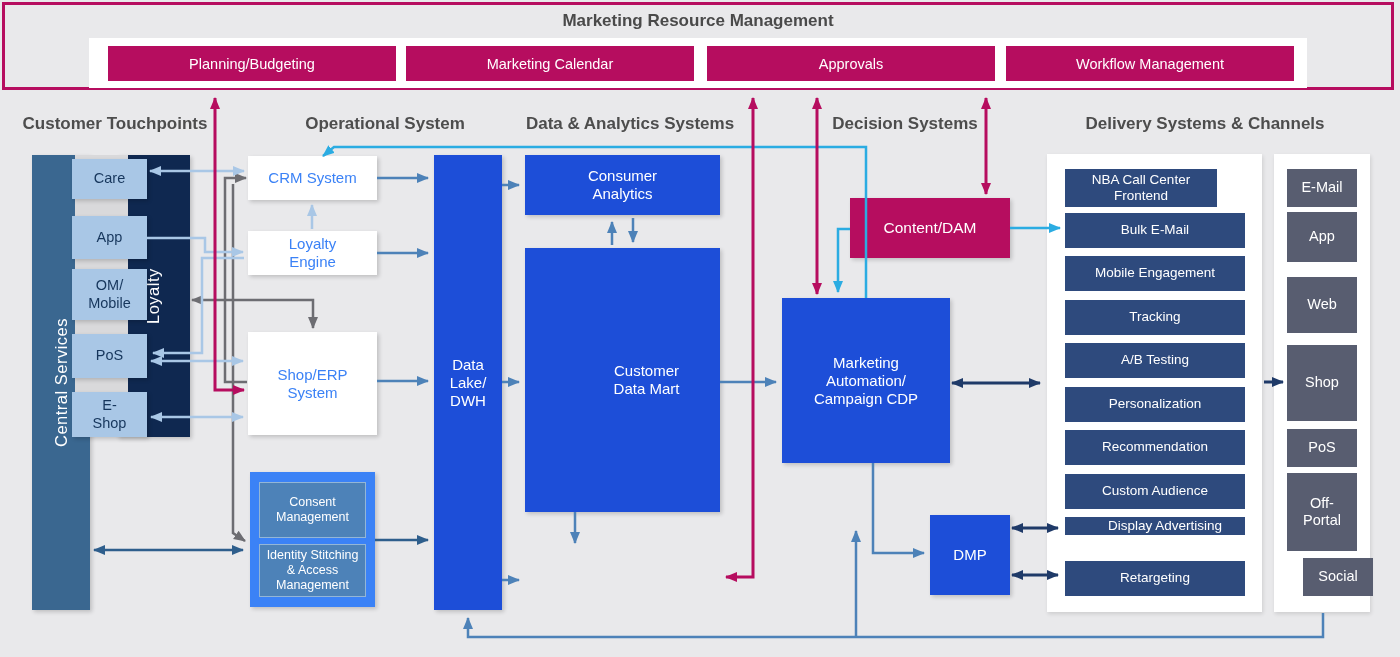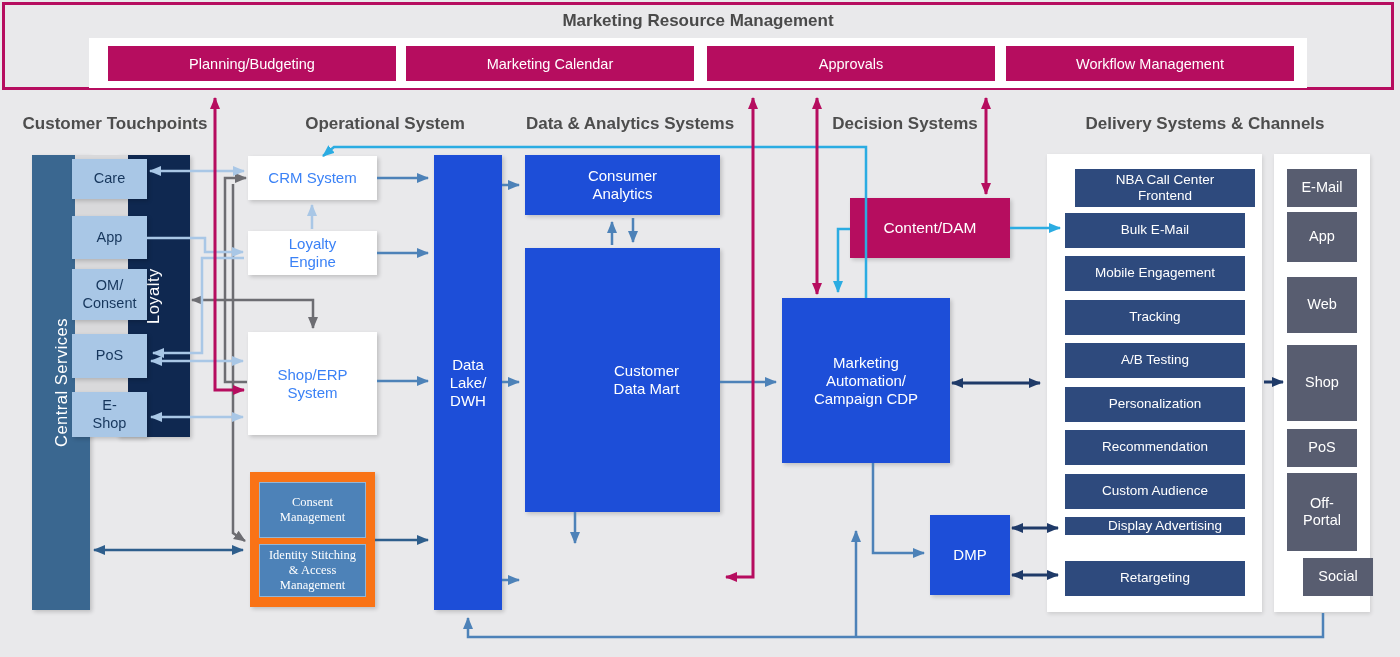--- a/index.html
+++ b/index.html
@@ -31,21 +31,21 @@
   .lb-box{background:#a9c7e6;color:#16365c;font-size:14.5px;}
   .navy-item{background:#2e4a7d;color:#ffffff;font-size:13.5px;}
   .chan-item{background:#585d70;color:#ffffff;font-size:14.5px;}
   .container-white{background:#ffffff;box-shadow:1px 2px 4px rgba(0,0,0,.12);}
   .vbar-cs{background:#3a6790;}
   .vbar-loy{background:#0f2850;}
   .vtext{writing-mode:vertical-rl;transform:rotate(180deg);
     color:#fff;font-size:16.5px;letter-spacing:.5px;
     display:flex;align-items:center;justify-content:center;width:100%;height:100%;}
   .strip{background:#d9d9db;}
-  .consent-outer{background:#f97316;font-family:Liberation Serif, serif;}
+  .consent-outer{background:#3b82f6;}
   .consent-inner{background:#4d82b8;border:1px solid #93b6d6;color:#fff;font-size:12.5px;}
   svg.overlay{position:absolute;left:0;top:0;z-index:10;pointer-events:none;}
 </style>
 </head>
 <body>
 
 <div class="abs" style="left:0;top:0;width:1400px;height:657px;">
 
   <div class="abs mrm" style="left:2px;top:2px;width:1392px;height:88px;">
     <div class="mrm-title">Marketing Resource Management</div>
@@ -66,21 +66,21 @@
   <div class="abs vbar-cs shadow" style="left:32px;top:155px;width:58px;height:455px;">
     <div class="vtext">Central Services</div>
   </div>
   <div class="abs vbar-loy shadow" style="left:117px;top:155px;width:73px;height:282px;">
     <div class="vtext">Loyalty</div>
   </div>
   <div class="abs strip" style="left:75px;top:155px;width:53px;height:282px;"></div>
   <div class="abs box lb-box shadow" style="left:72px;top:159px;width:75px;height:40px;">Care</div>
   <div class="abs box lb-box shadow" style="left:72px;top:216px;width:75px;height:43px;">App</div>
   <div class="abs box lb-box shadow" style="left:72px;top:269px;width:75px;height:51px;">OM/
-Consent</div>
+Mobile</div>
   <div class="abs box lb-box shadow" style="left:72px;top:334px;width:75px;height:44px;">PoS</div>
   <div class="abs box lb-box shadow" style="left:72px;top:392px;width:75px;height:45px;">E-
 Shop</div>
 
   <div class="abs box white-box shadow" style="left:248px;top:156px;width:129px;height:44px;">CRM System</div>
   <div class="abs box white-box shadow" style="left:248px;top:231px;width:129px;height:44px;">Loyalty
 Engine</div>
   <div class="abs box white-box shadow" style="left:248px;top:332px;width:129px;height:103px;">Shop/ERP
 System</div>
   <div class="abs consent-outer shadow" style="left:250px;top:472px;width:125px;height:135px;">
@@ -99,21 +99,21 @@
   <div class="abs box blue-box shadow" style="left:525px;top:248px;width:195px;height:264px;padding-left:48px;">Customer
 Data Mart</div>
 
   <div class="abs box pink-box shadow" style="left:850px;top:198px;width:160px;height:60px;">Content/DAM</div>
   <div class="abs box blue-box shadow" style="left:782px;top:298px;width:168px;height:165px;">Marketing
 Automation/
 Campaign CDP</div>
   <div class="abs box blue-box shadow" style="left:930px;top:515px;width:80px;height:80px;">DMP</div>
 
   <div class="abs container-white" style="left:1047px;top:154px;width:215px;height:458px;">
-    <div class="abs box navy-item" style="left:18px;top:15px;width:180px;height:38px;margin-left:10px;">NBA Call Center
+    <div class="abs box navy-item" style="left:18px;top:15px;width:152px;height:38px;">NBA Call Center
 Frontend</div>
     <div class="abs box navy-item" style="left:18px;top:59px;width:180px;height:35px;">Bulk E-Mail</div>
     <div class="abs box navy-item" style="left:18px;top:102px;width:180px;height:35px;">Mobile Engagement</div>
     <div class="abs box navy-item" style="left:18px;top:146px;width:180px;height:35px;">Tracking</div>
     <div class="abs box navy-item" style="left:18px;top:189px;width:180px;height:35px;">A/B Testing</div>
     <div class="abs box navy-item" style="left:18px;top:233px;width:180px;height:35px;">Personalization</div>
     <div class="abs box navy-item" style="left:18px;top:276px;width:180px;height:35px;">Recommendation</div>
     <div class="abs box navy-item" style="left:18px;top:320px;width:180px;height:35px;">Custom Audience</div>
     <div class="abs box navy-item" style="left:18px;top:363px;width:180px;height:18px;padding-left:20px;">Display Advertising</div>
     <div class="abs box navy-item" style="left:18px;top:407px;width:180px;height:35px;">Retargeting</div>

